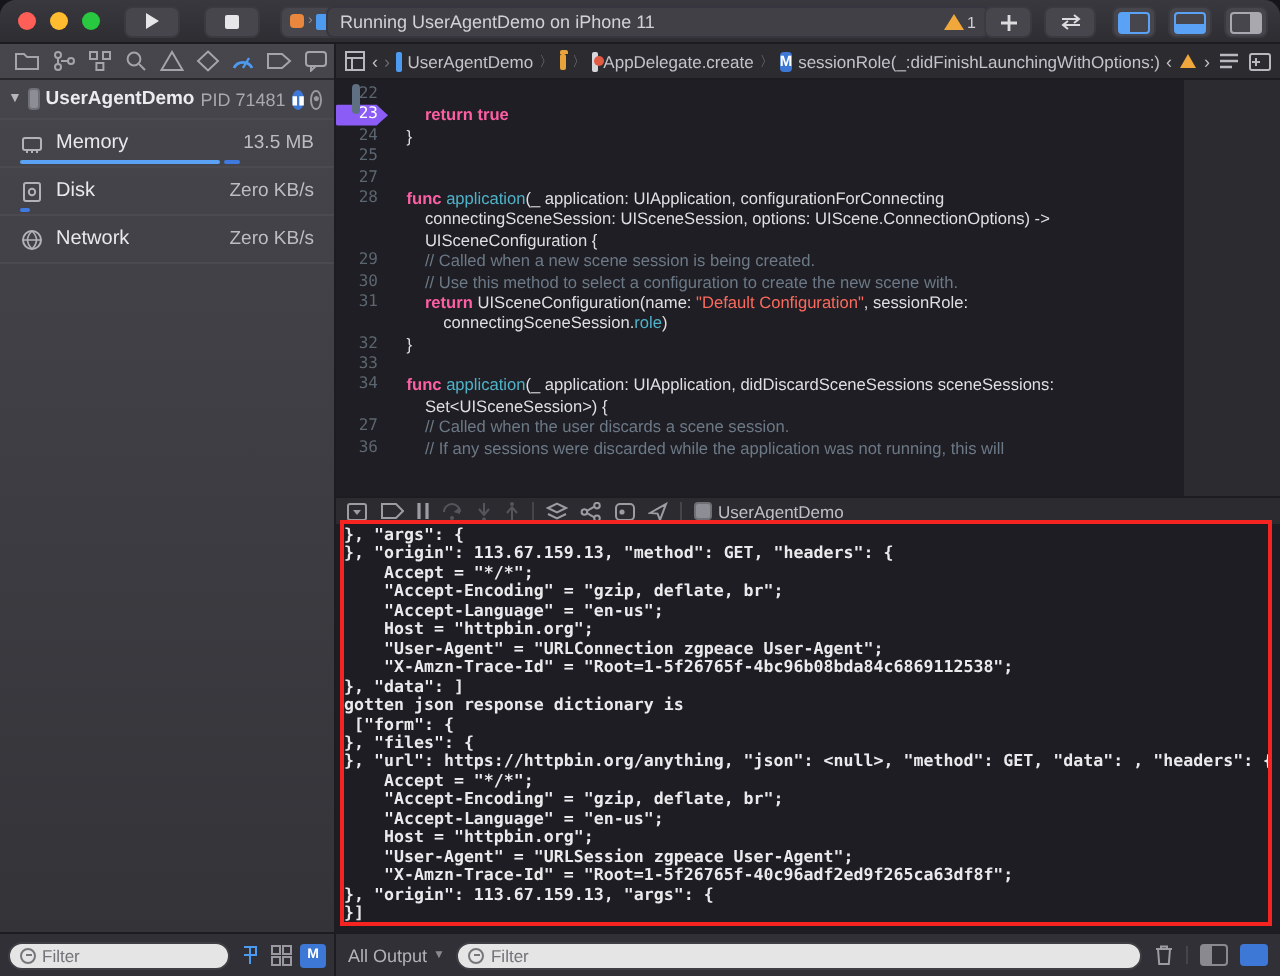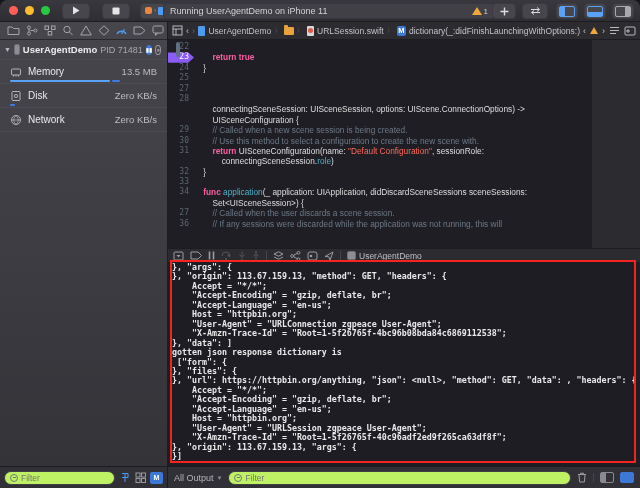--- a/index.html
+++ b/index.html
@@ -40,21 +40,21 @@
   .mini-circ.blue{background:#3d78d6;color:#fff;font-size:6px;}
   .mini-circ.gray{border:1px solid #9a99a0;color:#9a99a0;font-size:6px;}
   .gauge-row{position:relative;height:24px;display:flex;align-items:center;padding:0 10px 0 10px;gap:6px;border-top:1px solid #4b4a50;margin:0 0 0 0;}
   .gauge-row .g-ico{color:#b3b2b9;}
   .g-label{font-size:10px;color:#e9e9ec;flex:1;}
   .g-value{font-size:9.5px;color:#bcbcc2;}
   .g-bar{position:absolute;left:10px;bottom:1px;height:2px;background:#3f7ae0;border-radius:1px;}
   .g-bar.bright{background:#5aa2f5;}
 
   .sidebar-bottom{position:absolute;left:0;top:466px;width:168px;height:22px;background:#313036;border-top:1px solid #1d1c21;border-right:1px solid #1d1c21;display:flex;align-items:center;padding:0 4px;gap:3px;}
-  .filter-field{flex:1;height:14px;background:#bef264;border:1px solid #3f3e44;border-radius:7px;display:flex;align-items:center;padding:0 5px;gap:3px;}
+  .filter-field{flex:1;height:14px;background:#e5e5e5;border:1px solid #3f3e44;border-radius:7px;display:flex;align-items:center;padding:0 5px;gap:3px;}
   .filter-glyph{width:8px;height:8px;border:1px solid #77767c;border-radius:50%;position:relative;flex:none;}
   .filter-glyph:after{content:"";position:absolute;left:2px;top:2.5px;width:3px;height:1px;background:#77767c;}
   .filter-ph{font-size:8.5px;color:#737278;}
   .sb-ico{width:13px;height:12px;display:flex;align-items:center;justify-content:center;}
 
   
   .jumpbar{position:absolute;left:168px;top:22px;width:472px;height:18px;background:#2c2b30;border-bottom:1px solid #1d1c21;display:flex;align-items:center;padding:0 4px;gap:3px;color:#b9b8bf;}
   .jb-txt{font-size:8.5px;color:#c4c3c9;white-space:nowrap;}
   .jb-sep{font-size:7px;color:#7c7b82;}
   .jb-arrow{font-size:9px;color:#c4c3c9;}
@@ -296,24 +296,24 @@
         </svg>
       </span>
     <span class="jb-arrow">‹</span>
     <span class="jb-arrow dim">›</span>
     <span class="doc-blue"></span>
     <span class="jb-txt">UserAgentDemo</span>
     <span class="jb-sep">〉</span>
     <span class="folder-or"></span>
     <span class="jb-sep">〉</span>
     <span class="doc-swift"></span>
-    <span class="jb-txt">URLSession.swift</span>
+    <span class="jb-txt">AppDelegate.create</span>
     <span class="jb-sep">〉</span>
     <span class="m-badge">M</span>
-    <span class="jb-txt">dictionary(_:didFinishLaunchingWithOptions:)</span>
+    <span class="jb-txt">sessionRole(_:didFinishLaunchingWithOptions:)</span>
     <div class="jb-right">
       <span class="jb-arrow">‹</span>
       <span class="tri-sm"></span>
       <span class="jb-arrow">›</span>
       <span>
           <svg width="11" height="9" viewBox="0 0 11 9">
             <path d="M1 1.5 h9 M1 4.5 h9 M1 7.5 h6" stroke="#b9b8bf" stroke-width="1.2"></path>
           </svg>
         </span>
       <span>
@@ -342,20 +342,21 @@
         <div class="code-row">
           <span class="gutter">25</span>
           <span class="code"></span>
         </div>
         <div class="code-row">
           <span class="gutter">27</span>
           <span class="code"></span>
         </div>
         <div class="code-row">
           <span class="gutter">28</span>
+          <span class="code"><span>    </span><span class="tok-k">func</span><span> </span><span class="tok-f">application</span><span>(_ application: UIApplication, configurationForConnecting</span></span>
         </div>
         <div class="code-row">
           <span class="gutter"></span>
           <span class="code"><span>        connectingSceneSession: UISceneSession, options: UIScene.ConnectionOptions) -&gt;</span></span>
         </div>
         <div class="code-row">
           <span class="gutter"></span>
           <span class="code"><span>        UISceneConfiguration {</span></span>
         </div>
         <div class="code-row">

